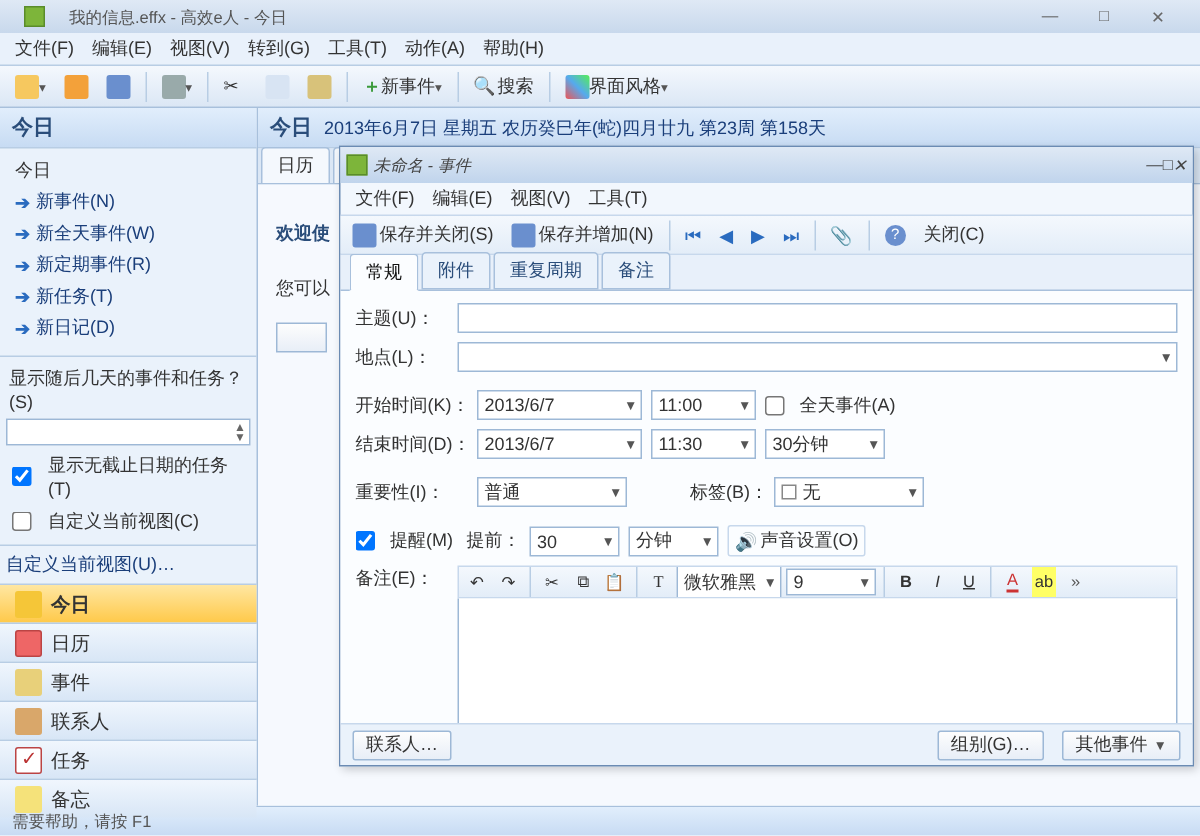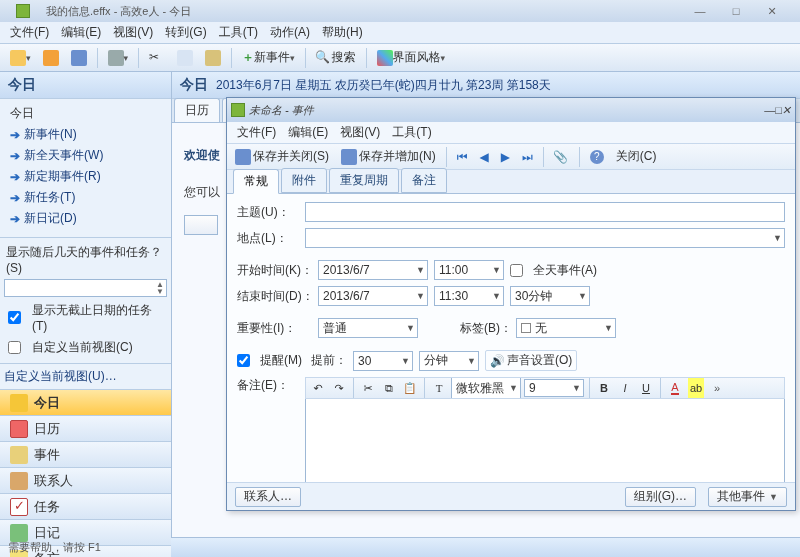--- a/index.html
+++ b/index.html
@@ -191,24 +191,20 @@
           <span class="nav-ico" style="background:#d9a76a"></span>
           <span>联系人</span>
         </div>
       <div class="navbtn">
           <span class="nav-ico" style="background:#fff;border:1px solid #b44;position:relative">
             <span style="color:#b33;position:absolute;left:3px;top:-1px">✓</span>
           </span>
           <span>任务</span>
         </div>
       <div class="navbtn">
-          <span class="nav-ico" style="background:#7ac07a"></span>
-          <span>日记</span>
-        </div>
-      <div class="navbtn">
           <span class="nav-ico" style="background:#f5e27a"></span>
           <span>备忘</span>
         </div>
 
     </div>
   </div>
 
   <div class="content">
     <div class="ct-header">
       <span class="title">今日</span>

